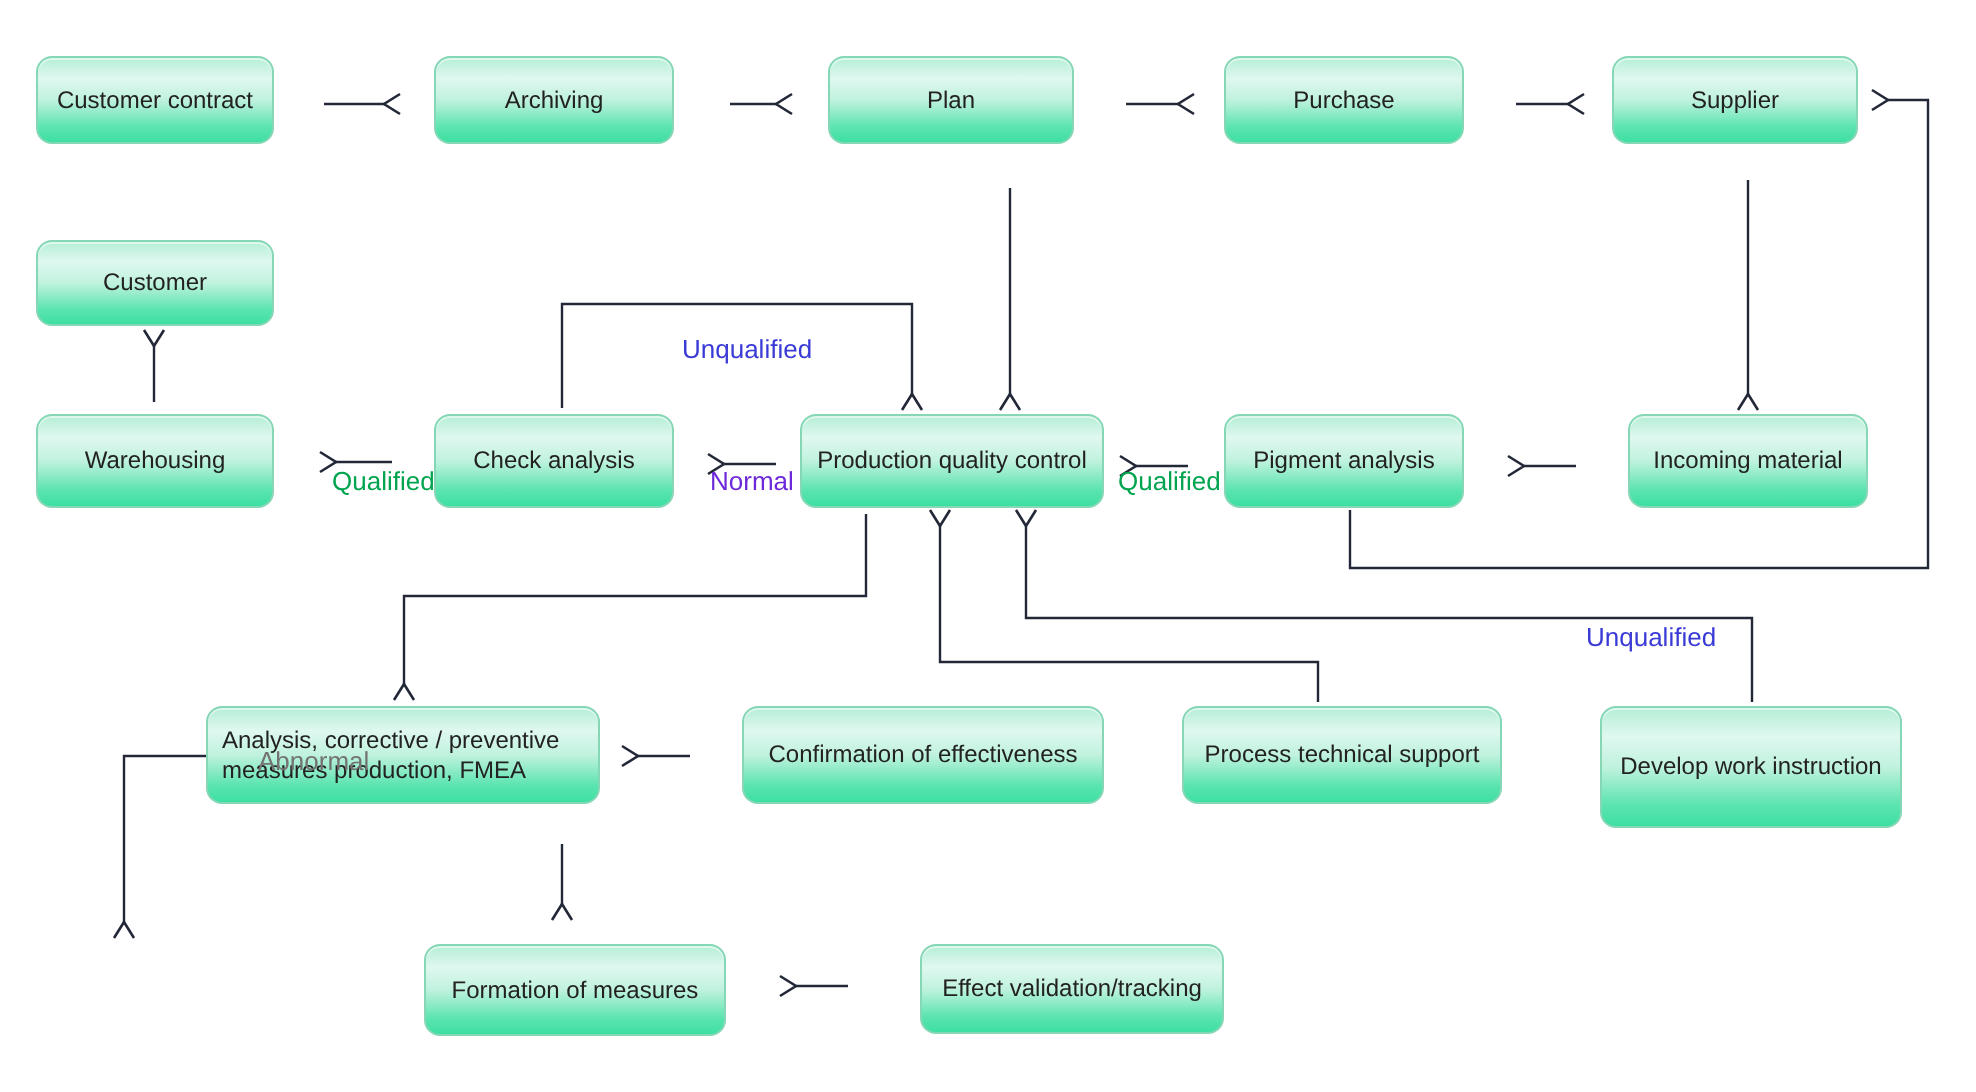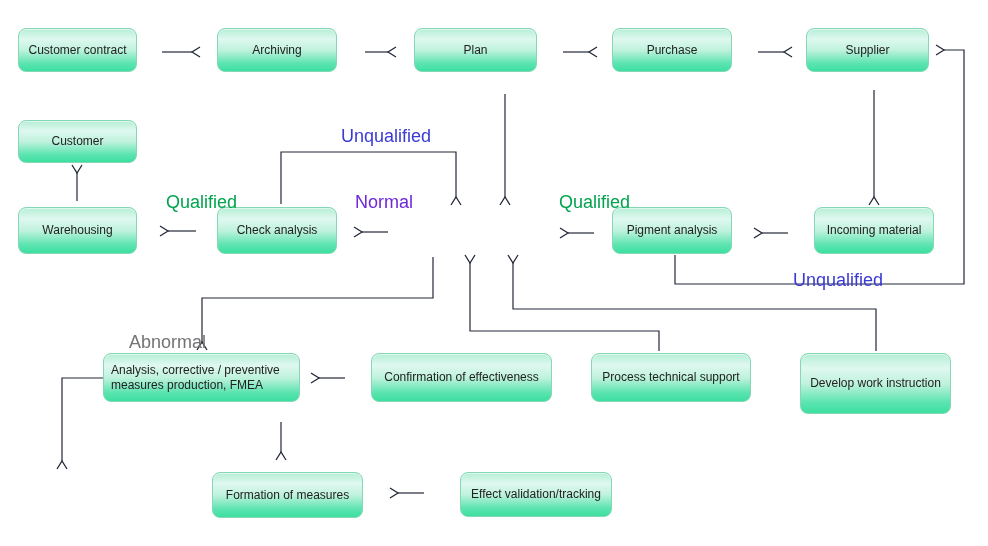--- a/index.html
+++ b/index.html
@@ -28,22 +28,23 @@
     padding:2px 6px;
   }
   .node.align-left{
     justify-content:flex-start;
     text-align:left;
     padding-left:7px;padding-right:6px;
   }
   .flow-label{
     position:absolute;
     z-index:3;
-    font-size:18px;
+    font-size:13px;
     white-space:nowrap;
+    margin-top:41px;
   }
 </style>
 </head>
 <body>
 
 <div id="canvas">
 
   <svg id="connectors" width="988" height="546" viewBox="0 0 988 546" stroke="#232838" stroke-width="1.2" fill="none">
     <defs>
       <marker id="ah" markerUnits="userSpaceOnUse" markerWidth="16" markerHeight="16" refX="3.5" refY="7" orient="auto">
@@ -84,20 +85,21 @@
   <div class="node" style="left:18px;top:28px;width:119px;height:44px">Customer contract</div>
   <div class="node" style="left:217px;top:28px;width:120px;height:44px">Archiving</div>
   <div class="node" style="left:414px;top:28px;width:123px;height:44px">Plan</div>
   <div class="node" style="left:612px;top:28px;width:120px;height:44px">Purchase</div>
   <div class="node" style="left:18px;top:120px;width:119px;height:43px">Customer</div>
 
   <div class="node" style="left:806px;top:28px;width:123px;height:44px">Supplier</div>
 
   <div class="node" style="left:18px;top:207px;width:119px;height:47px">Warehousing</div>
   <div class="node" style="left:217px;top:207px;width:120px;height:47px">Check analysis</div>
+  <div class="node" style="left:400px;top:207px;width:152px;height:47px">Production quality control</div>
   <div class="node" style="left:612px;top:207px;width:120px;height:47px">Pigment analysis</div>
   <div class="node" style="left:814px;top:207px;width:120px;height:47px">Incoming material</div>
 
   <div class="node align-left" style="left:103px;top:353px;width:197px;height:49px">Analysis, corrective / preventive measures production, FMEA</div>
   <div class="node" style="left:371px;top:353px;width:181px;height:49px">Confirmation of effectiveness</div>
   <div class="node" style="left:591px;top:353px;width:160px;height:49px">Process technical support</div>
   <div class="node" style="left:800px;top:353px;width:151px;height:61px">Develop work instruction</div>
 
   <div class="node" style="left:212px;top:472px;width:151px;height:46px">Formation of measures</div>
   <div class="node" style="left:460px;top:472px;width:152px;height:45px">Effect validation/tracking</div>

